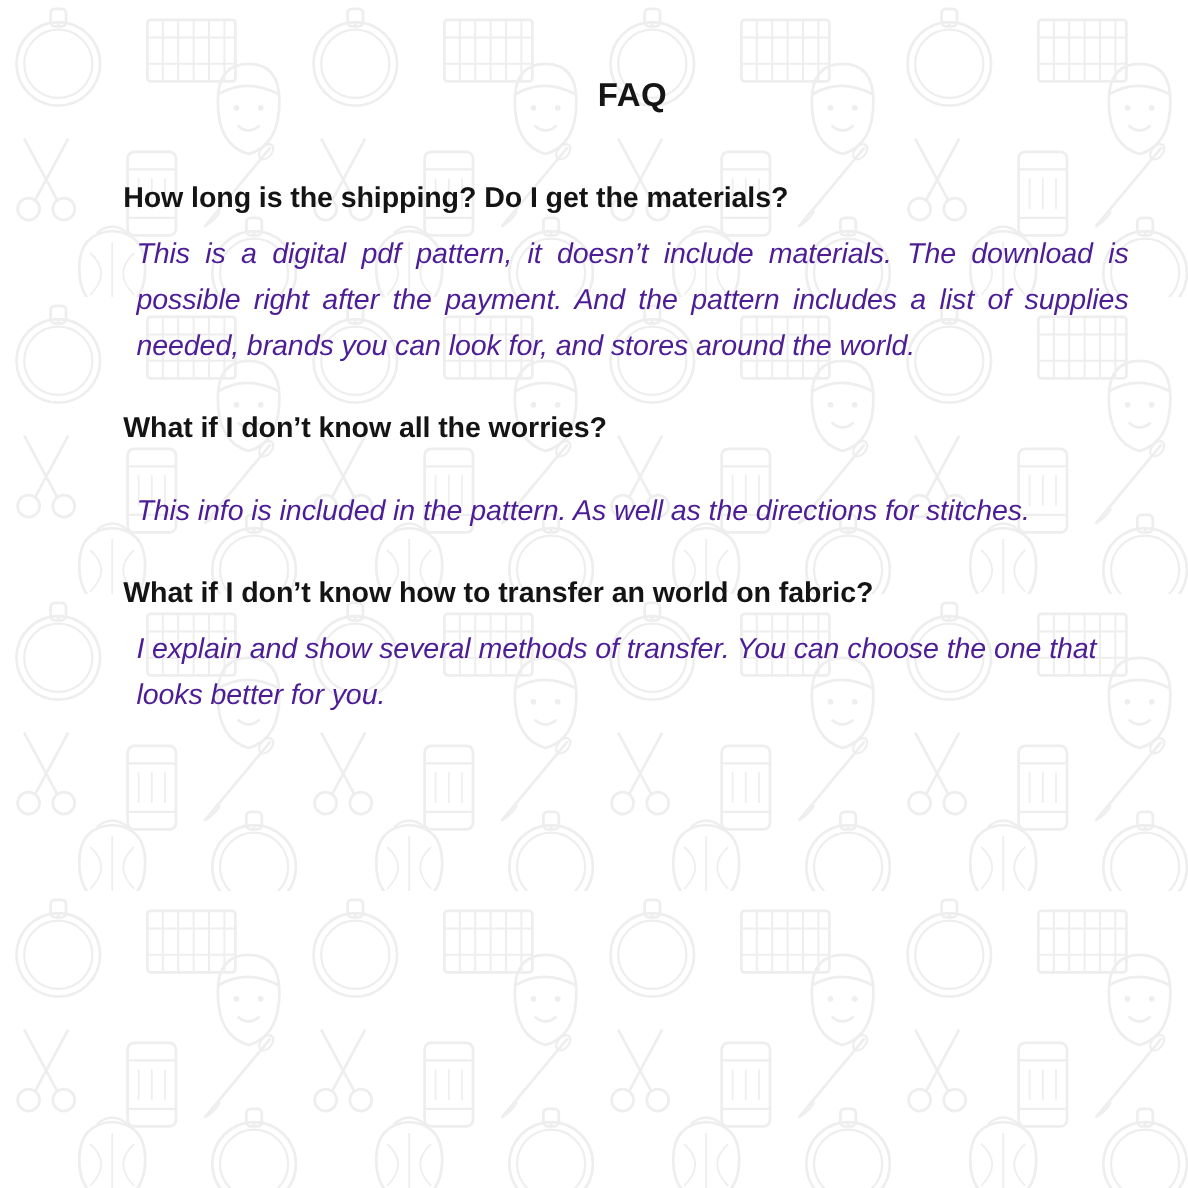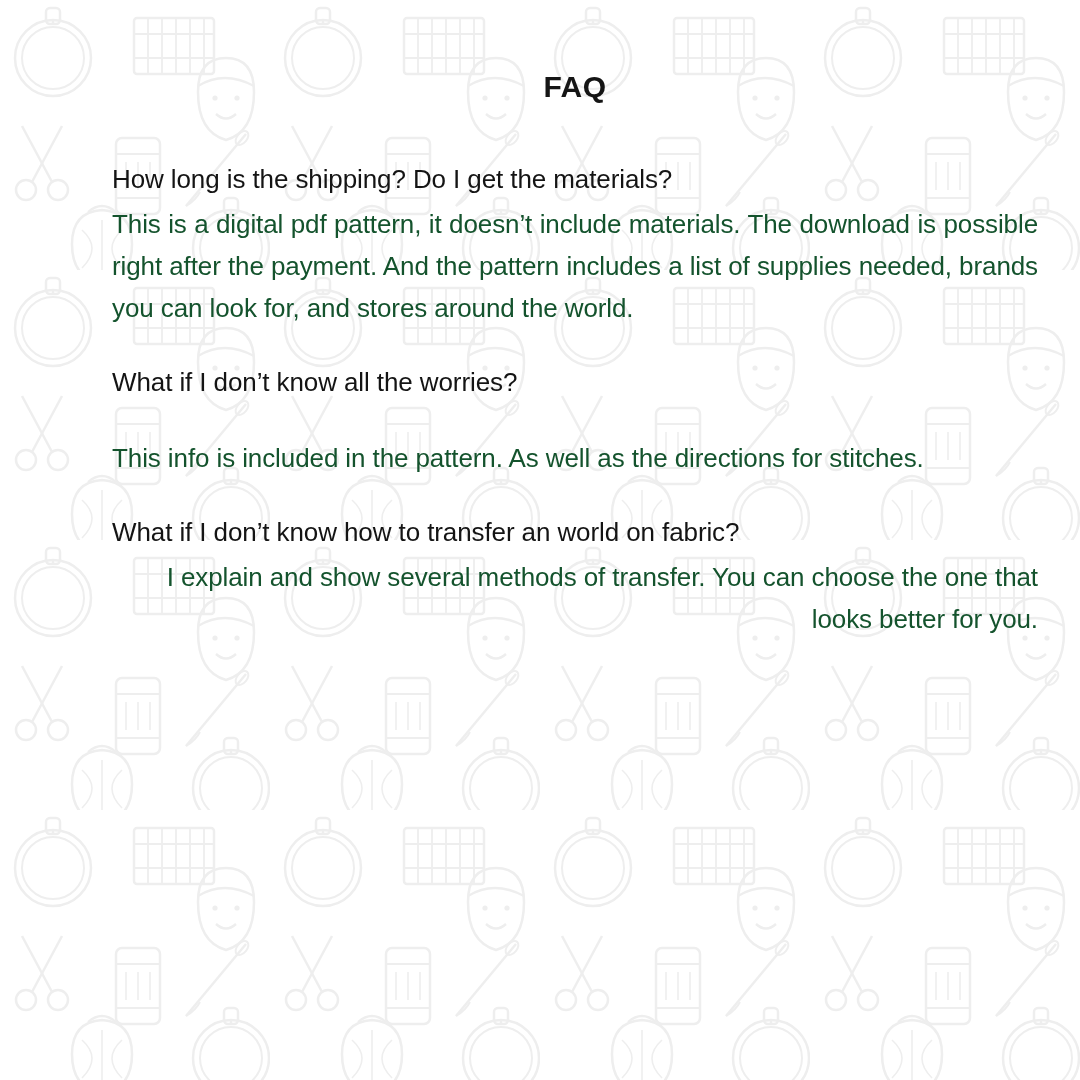--- a/index.html
+++ b/index.html
@@ -41,39 +41,40 @@
     color: #151515;
     margin: 0 0 58px 0;
   }
 
   .faq-item {
     margin-bottom: 36px;
   }
 
   .faq-q {
     font-size: 26px;
-    font-weight: normal;
+    font-weight: bold;
     color: #141414;
     line-height: 1.35;
     margin: 6px 0 6px 0;
     letter-spacing: -0.1px;
   }
 
   .faq-a {
     font-size: 26px;
     font-weight: normal;
-    color: #14532d;
+    color: #4c1d95;
     line-height: 1.62;
-    margin: 0;
+    margin: 12px;
     text-align: justify;
     text-justify: inter-word;
     letter-spacing: -0.1px;
+    font-style: italic;
   }
   .faq-a.no-justify {
-    text-align: right;
+    text-align: left;
   }
 </style>
 </head>
 <body>
 
 <svg id="bg-pattern" viewBox="0 0 1080 1080" xmlns="http://www.w3.org/2000/svg" aria-hidden="true">
   <defs>
     <g id="doodle-hoop">
       <circle cx="45" cy="52" r="38" fill="none" stroke="#eeeeee" stroke-width="2.5"></circle>
       <circle cx="45" cy="52" r="31" fill="none" stroke="#eeeeee" stroke-width="2"></circle>

